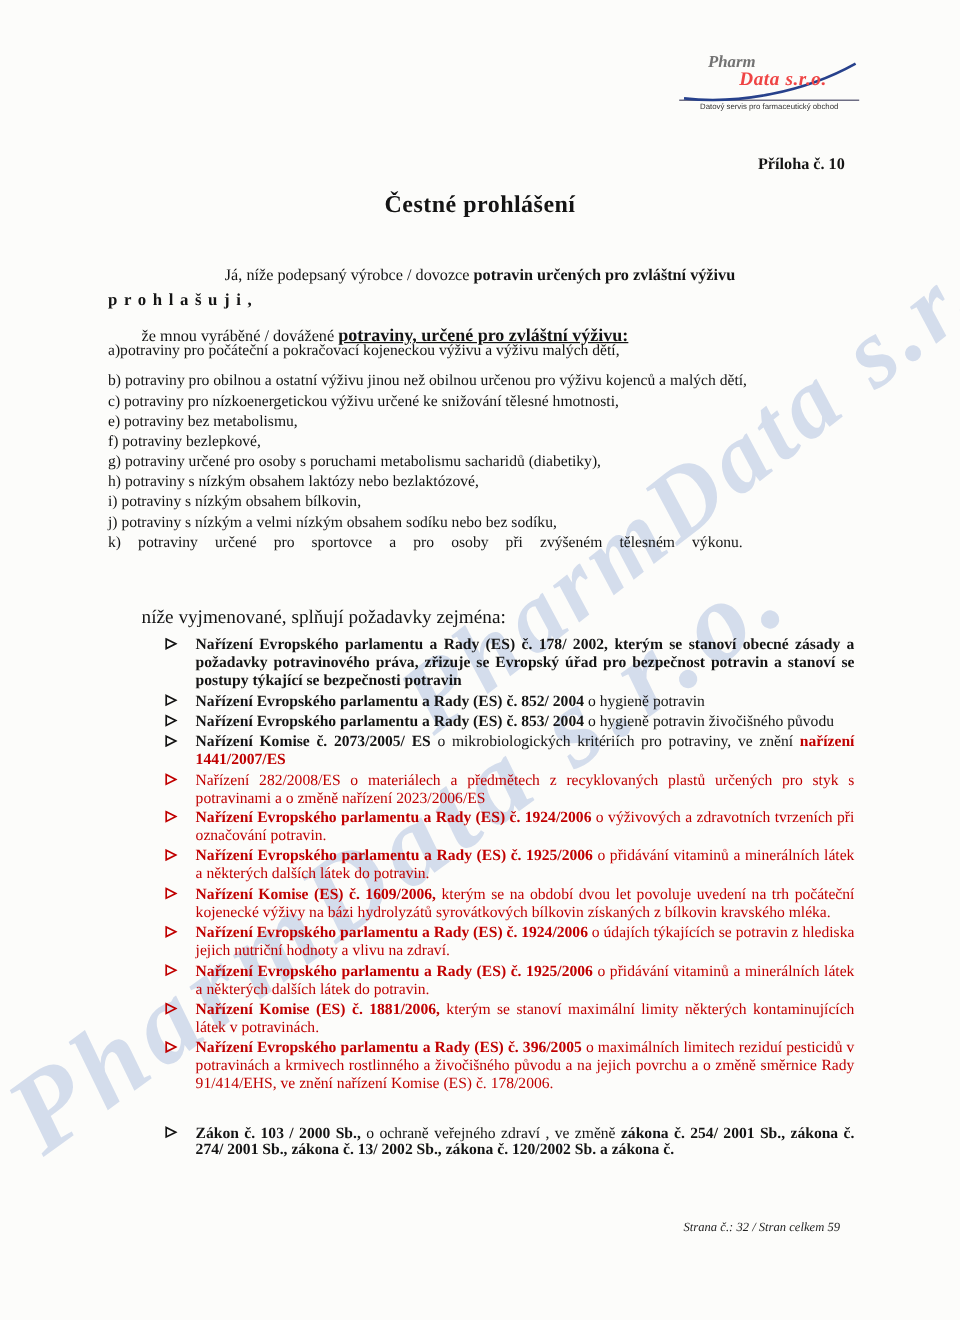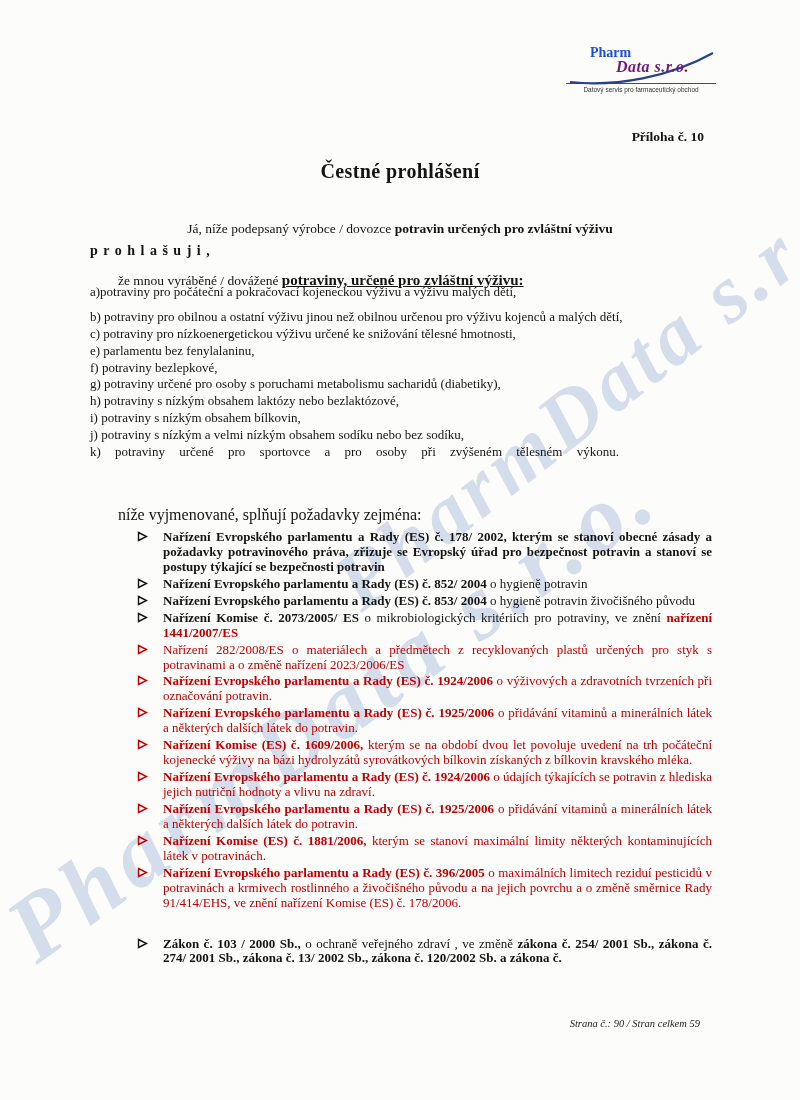--- a/index.html
+++ b/index.html
@@ -12,22 +12,22 @@
     position:absolute;white-space:nowrap;pointer-events:none;
     font-family:"Liberation Serif",serif;font-style:italic;font-weight:bold;
     color:rgba(126,155,207,0.32);
   }
   .wm-a{font-size:82px;left:345px;top:545px;letter-spacing:5px;transform:rotate(-38deg);transform-origin:0 50%;}
   .wm-b{font-size:94px;left:18px;top:885px;letter-spacing:7px;transform:rotate(-36deg);transform-origin:0 50%;}
   
   .logo{position:absolute;top:48px;right:84px;width:150px;}
   .logo-art{position:relative;height:33px;}
   .logo-swoosh{position:absolute;left:0;top:2px;}
-  .logo-line1{position:absolute;left:24px;top:-3px;font-weight:bold;font-size:14px;color:#1d4ed8;}
-  .logo-line2{position:absolute;left:50px;top:10px;font-style:italic;font-weight:bold;font-size:16px;color:#701a75;letter-spacing:0.5px;}
+  .logo-line1{position:absolute;left:24px;top:-3px;font-style:italic;font-weight:bold;font-size:14px;color:#737373;}
+  .logo-line2{position:absolute;left:50px;top:10px;font-style:italic;font-weight:bold;font-size:16px;color:#ef4444;letter-spacing:0.5px;}
   .logo-rule{border-top:1px solid #4a4a66;margin-top:2px;}
   .logo-tagline{font-family:"Liberation Sans",sans-serif;font-size:6.5px;color:#333;text-align:center;margin-top:2px;}
   
   .attachment{position:absolute;top:129px;right:96px;font-weight:bold;font-size:13.5px;}
   .title{position:absolute;top:160px;left:0;width:100%;text-align:center;font-size:20px;font-weight:bold;margin:0;letter-spacing:0.4px;}
   
   .intro-line1{position:absolute;top:221px;left:0;width:100%;text-align:center;font-size:13.5px;}
   .intro-line2{position:absolute;top:243px;left:90px;font-size:14px;font-weight:bold;letter-spacing:1px;}
   .subject{position:absolute;top:272px;left:118px;font-size:13.5px;}
   .subject-bold{font-weight:bold;font-size:15px;text-decoration:underline;}
@@ -73,21 +73,21 @@
 
   <div class="intro-line1"><span>Já, níže podepsaný výrobce / dovozce </span><span class="b">potravin určených pro zvláštní výživu</span></div>
   <div class="intro-line2">p r o h l a š u j i ,</div>
 
   <div class="subject"><span>že mnou vyráběné / dovážené </span><span class="subject-bold">potraviny, určené pro zvláštní výživu:</span></div>
 
   <ul class="food-list">
       <li>a)potraviny pro počáteční a pokračovací kojeneckou výživu a výživu malých dětí,</li>
       <li>b) potraviny pro obilnou a ostatní výživu jinou než obilnou určenou pro výživu kojenců a malých dětí,</li>
       <li>c) potraviny pro nízkoenergetickou výživu určené ke snižování tělesné hmotnosti,</li>
-      <li>e) parlamentu bez fenylalaninu,</li>
+      <li>e) potraviny bez metabolismu,</li>
       <li>f) potraviny bezlepkové,</li>
       <li>g) potraviny určené pro osoby s poruchami metabolismu sacharidů (diabetiky),</li>
       <li>h) potraviny s nízkým obsahem laktózy nebo bezlaktózové,</li>
       <li>i) potraviny s nízkým obsahem bílkovin,</li>
       <li>j) potraviny s nízkým a velmi nízkým obsahem sodíku nebo bez sodíku,</li>
       <li>k) potraviny určené pro sportovce a pro osoby při zvýšeném tělesném výkonu.</li>
     </ul>
 
   <div class="req-intro">níže vyjmenované, splňují požadavky zejména:</div>
 
@@ -126,15 +126,15 @@
             <path d="M1.5 1.5 L9.5 5.5 L1.5 9.5 Z" fill="none" stroke="currentColor" stroke-width="1.4"></path>
           </svg></span><span class="req-text"><span class="b red">Nařízení Komise (ES) č. 1881/2006,</span><span class="red"> kterým se stanoví maximální limity některých kontaminujících látek v potravinách.</span></span></li>
       <li class="req-item"><span class="marker red"><svg width="11" height="11" viewBox="0 0 11 11">
             <path d="M1.5 1.5 L9.5 5.5 L1.5 9.5 Z" fill="none" stroke="currentColor" stroke-width="1.4"></path>
           </svg></span><span class="req-text"><span class="b red">Nařízení Evropského parlamentu a Rady (ES) č. 396/2005</span><span class="red"> o maximálních limitech reziduí pesticidů v potravinách a krmivech rostlinného a živočišného původu a na jejich povrchu a o změně směrnice Rady 91/414/EHS, ve znění nařízení Komise (ES) č. 178/2006.</span></span></li>
       <li class="req-item gap"><span class="marker"><svg width="11" height="11" viewBox="0 0 11 11">
             <path d="M1.5 1.5 L9.5 5.5 L1.5 9.5 Z" fill="none" stroke="currentColor" stroke-width="1.4"></path>
           </svg></span><span class="req-text"><span class="b ">Zákon č. 103 / 2000 Sb.,</span><span class=""> o ochraně veřejného zdraví , ve změně </span><span class="b ">zákona č. 254/ 2001 Sb., zákona č. 274/ 2001 Sb., zákona č. 13/ 2002 Sb., zákona č. 120/2002 Sb. a zákona č.</span></span></li>
     </ul>
 
-  <div class="footer">Strana č.: 90 / Stran celkem 59</div>
+  <div class="footer">Strana č.: 32 / Stran celkem 59</div>
 
 </div>
 
 </body></html>

